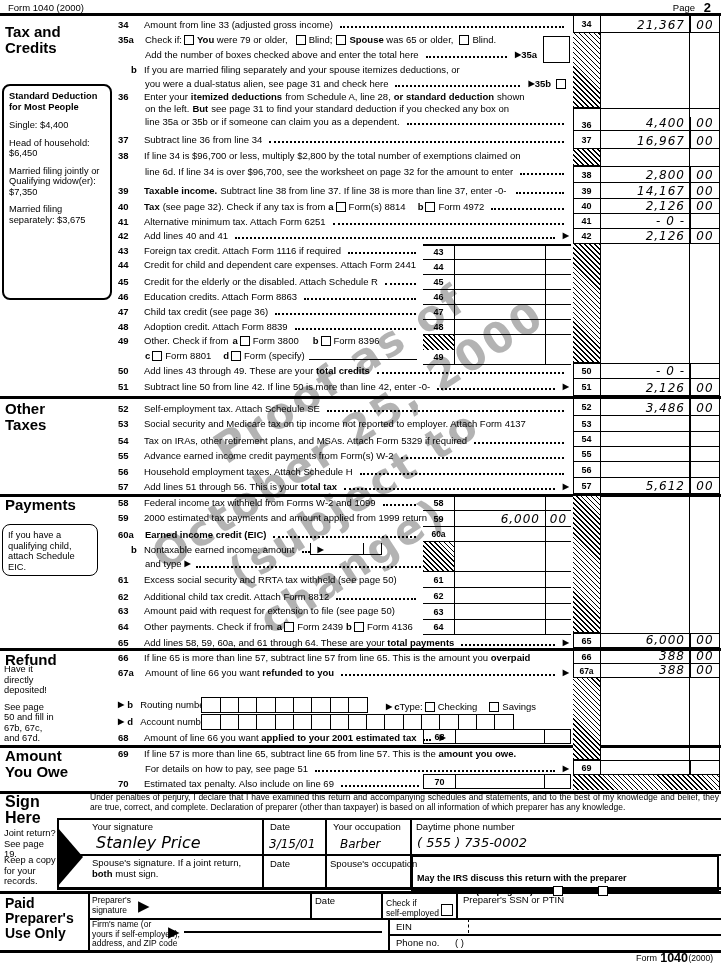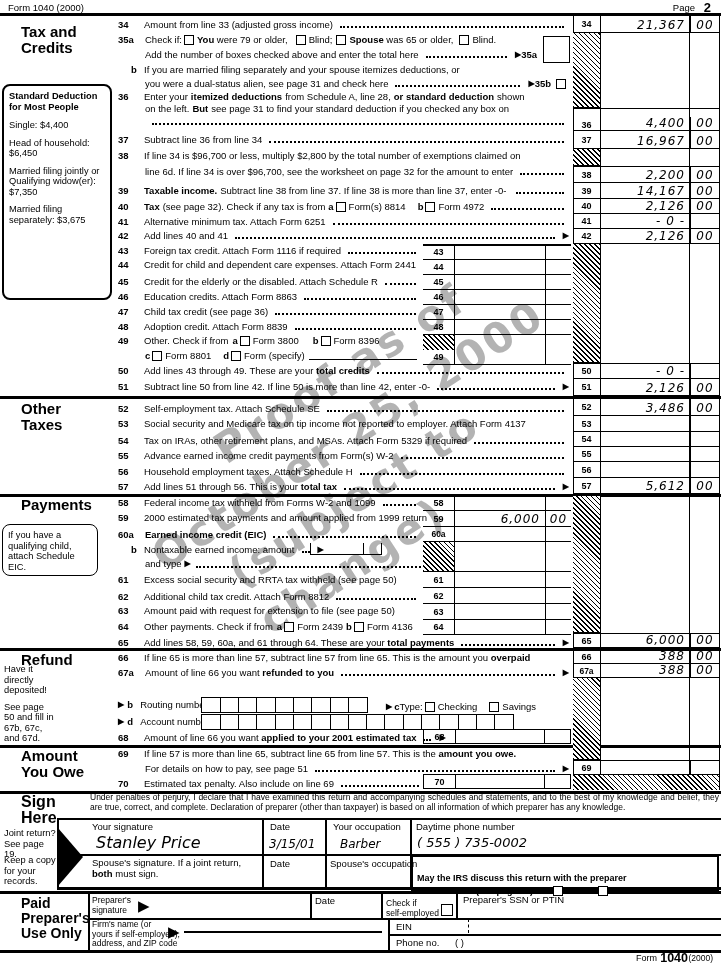--- a/index.html
+++ b/index.html
@@ -21,21 +21,21 @@
   .thick{position:absolute;height:3px;background:#000;left:0;width:721px;}
   .rcell{position:absolute;left:573px;width:146px;display:flex;border-bottom:1.5px solid #000;box-sizing:border-box;background:transparent;}
   .rnum{flex:0 0 27px;border-right:1px solid #000;display:flex;align-items:center;justify-content:center;font-weight:bold;font-size:9px;}
   .ramt{flex:1;border-right:1px solid #000;display:flex;align-items:flex-end;justify-content:flex-end;padding-right:5px;box-sizing:border-box;}
   .rcents{flex:0 0 28px;display:flex;align-items:flex-end;justify-content:center;}
   .icell{position:absolute;left:423px;width:148px;display:flex;border-bottom:1.5px solid #000;box-sizing:border-box;}
   .inum{flex:0 0 31px;border-right:1.5px solid #000;display:flex;align-items:center;justify-content:center;font-weight:bold;font-size:9px;}
   .iamt{flex:1;border-right:1px solid #000;display:flex;align-items:flex-end;justify-content:flex-end;padding-right:5px;box-sizing:border-box;}
   .icents{flex:0 0 25px;display:flex;align-items:flex-end;justify-content:center;}
   .val{font-family:"DejaVu Sans",sans-serif;font-style:italic;font-size:12px;line-height:13px;letter-spacing:1px;}
-  .sechead{position:absolute;left:5px;font-weight:bold;font-size:15px;line-height:16px;margin-left:16px;}
+  .sechead{position:absolute;left:5px;font-weight:bold;font-size:15px;line-height:16px;}
   .note{position:absolute;font-size:9.3px;line-height:10.5px;}
   .boxnote{border:2px solid #000;border-radius:8px;padding:5px 5px;box-sizing:border-box;}
   .wm{position:absolute;left:130px;top:330px;width:520px;color:#b3b3b3;font-weight:bold;
       font-size:42px;line-height:56px;letter-spacing:3px;transform:rotate(-33deg);
       font-family:"DejaVu Sans",sans-serif;}
   .digitbox{display:inline-block;width:18px;height:14px;border:1.7px solid #000;margin-left:-1.7px;vertical-align:top;background:#fff;}
   .tri{width:0;height:0;border-top:29px solid transparent;border-bottom:29px solid transparent;border-left:25px solid #000;}
   .small{font-size:8.5px;line-height:9.5px;}
   .sig{font-family:"DejaVu Sans",sans-serif;font-style:italic;}
 </style>
@@ -143,20 +143,21 @@
   </div>
 
   <div class="row" style="top:91px;left:118px;width:451px">
     <span class="ln">36</span>
     <span class="lt"><span>Enter your</span><span class="b">itemized deductions</span><span>from Schedule A, line 28,</span><span class="b">or standard deduction</span><span>shown</span></span>
   </div>
   <div class="row" style="top:103px;left:145px;width:424px">
     <span class="lt"><span>on the left.</span><span class="b">But</span><span>see page 31 to find your standard deduction if you checked any box on</span></span>
   </div>
   <div class="row" style="top:115px;left:145px;width:424px">
+    <span>line 35a or 35b or if someone can claim you as a dependent.</span>
     <span class="dots"></span>
   </div>
 
   <div class="row" style="top:133px;left:118px;width:451px">
     <span class="ln">37</span>
     <span>Subtract line 36 from line 34</span>
     <span class="dots"></span>
   </div>
 
   <div class="row" style="top:150px;left:118px;width:451px">
@@ -542,21 +543,21 @@
       </span>
     <span class="rcents">
         <span class="val">00</span>
       </span>
   </div>
   <div class="abs hatch" style="left:573px;top:149px;width:27px;height:17px;border-bottom:1.5px solid #000;box-sizing:border-box"></div>
   <div class="hline" style="left:573px;top:166px;width:146px"></div>
   <div class="rcell" style="top:167px;height:16px">
     <span class="rnum">38</span>
     <span class="ramt">
-        <span class="val">2,200</span>
+        <span class="val">2,800</span>
       </span>
     <span class="rcents">
         <span class="val">00</span>
       </span>
   </div>
   <div class="rcell" style="top:183px;height:16px">
     <span class="rnum">39</span>
     <span class="ramt">
         <span class="val">14,167</span>
       </span>

